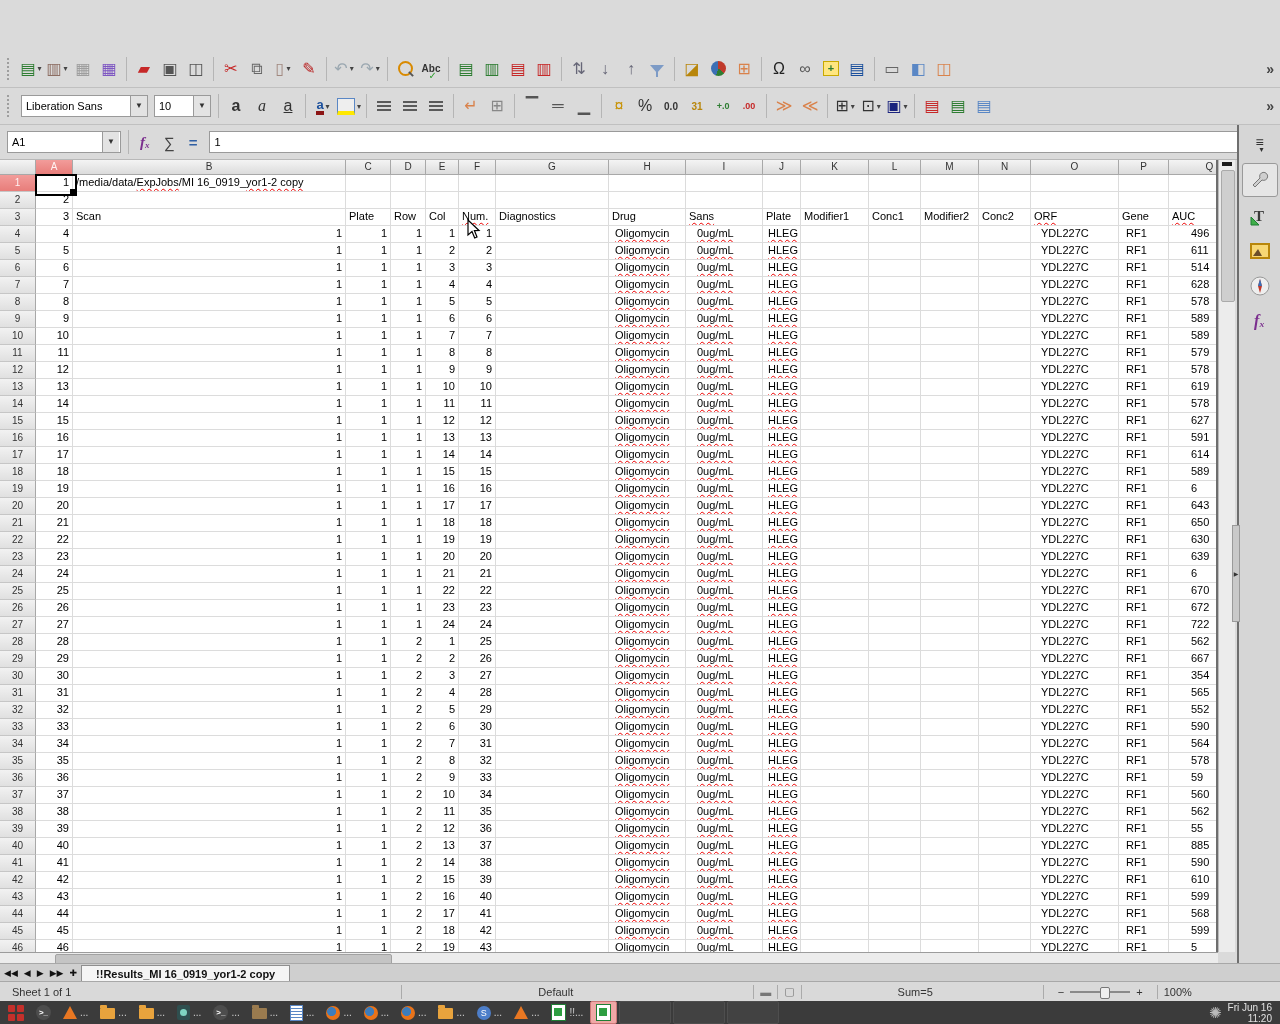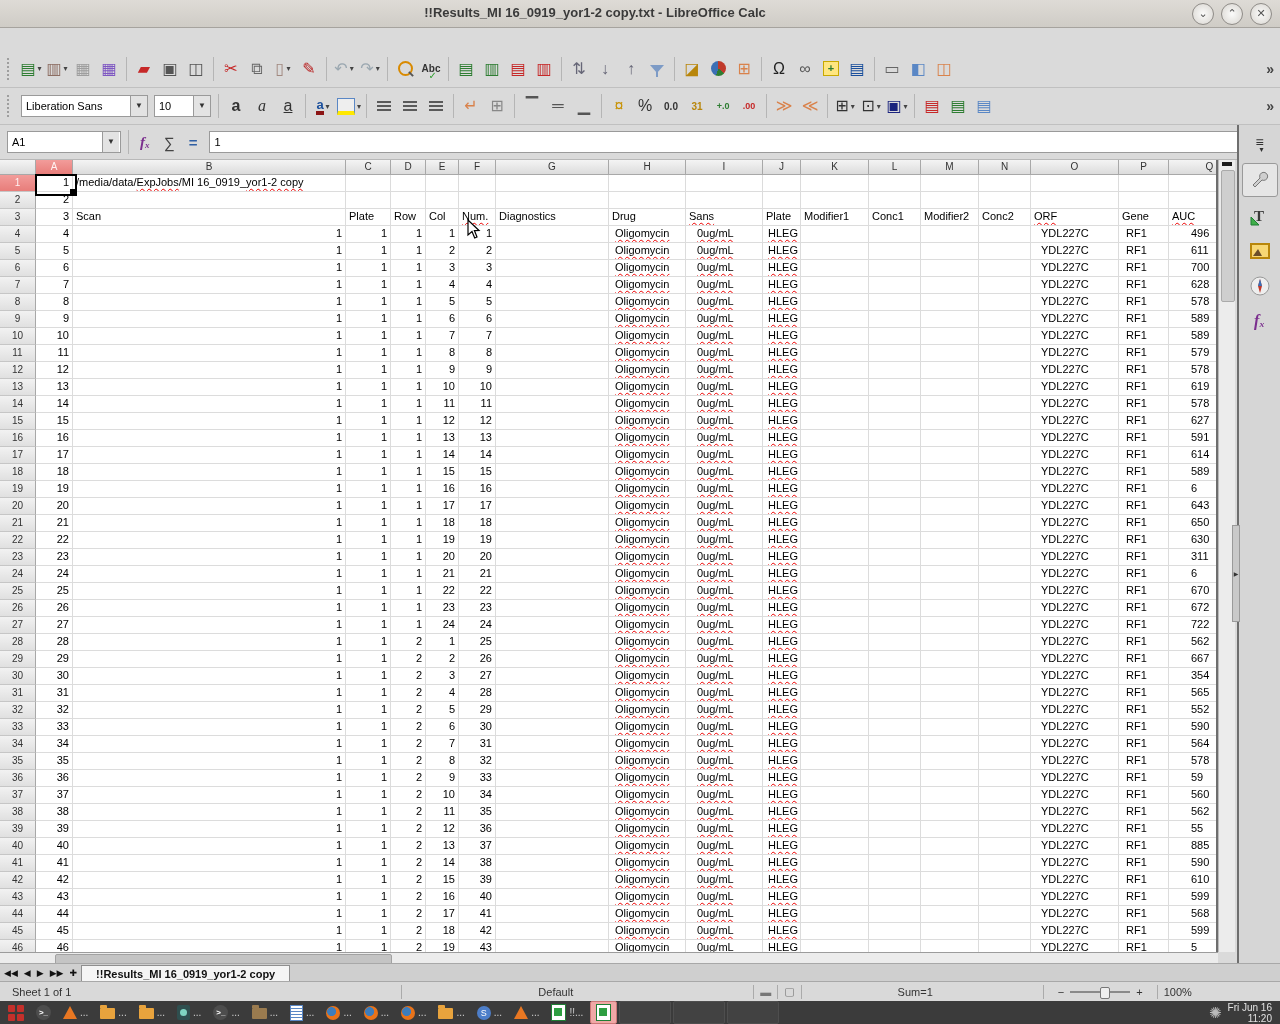--- a/index.html
+++ b/index.html
@@ -166,28 +166,20 @@
     font-size:10px;text-align:right;line-height:11px;padding-right:6px;}
   .tk-swirl{font-size:15px;color:#bbb;}
 
   .cursor{position:absolute;z-index:50;pointer-events:none;}
 </style>
 </head>
 <body>
 
 <div class="app">
 
-  <div class="titlebar">
-    <div class="title-text">!!Results_MI 16_0919_yor1-2 copy.txt - LibreOffice Calc</div>
-    <div class="win-btns">
-      <div class="win-btn">⌄</div>
-      <div class="win-btn">⌃</div>
-      <div class="win-btn">✕</div>
-    </div>
-  </div>
 
 
   <div class="toolbar toolbar1" id="toolbar1">
       <div class="grip"></div>
       <div class="tb-btn">
         <span class="g" style="color: rgb(46, 125, 50);">▤</span>
         <span class="tb-dd">▾</span>
       </div>
       <div class="tb-btn">
         <span class="g" style="color: rgb(141, 110, 99);">▥</span>
@@ -555,21 +547,21 @@
         <div class="g-cell" style="width: 113px;"></div>
         <div class="g-cell sq" style="width: 77px; padding-left: 6px;">Oligomycin</div>
         <div class="g-cell sq" style="width: 77px; padding-left: 11px;">0ug/mL</div>
         <div class="g-cell sq" style="width: 38px; padding-left: 5px;">HLEG</div>
         <div class="g-cell" style="width: 68px;"></div>
         <div class="g-cell" style="width: 52px;"></div>
         <div class="g-cell" style="width: 58px;"></div>
         <div class="g-cell" style="width: 52px;"></div>
         <div class="g-cell" style="width: 88px; padding-left: 10px;">YDL227C</div>
         <div class="g-cell" style="width: 50px; padding-left: 7px;">RF1</div>
-        <div class="g-cell" style="width: 82px; padding-left: 22px;">700</div>
+        <div class="g-cell" style="width: 82px; padding-left: 22px;">514</div>
       </div>
       <div class="g-row">
         <div class="g-rh">7</div>
         <div class="g-cell num" style="width: 37px;">7</div>
         <div class="g-cell num" style="width: 273px;">1</div>
         <div class="g-cell num" style="width: 45px;">1</div>
         <div class="g-cell num" style="width: 35px;">1</div>
         <div class="g-cell num" style="width: 33px;">4</div>
         <div class="g-cell num" style="width: 37px;">4</div>
         <div class="g-cell" style="width: 113px;"></div>
@@ -895,21 +887,21 @@
         <div class="g-cell" style="width: 113px;"></div>
         <div class="g-cell sq" style="width: 77px; padding-left: 6px;">Oligomycin</div>
         <div class="g-cell sq" style="width: 77px; padding-left: 11px;">0ug/mL</div>
         <div class="g-cell sq" style="width: 38px; padding-left: 5px;">HLEG</div>
         <div class="g-cell" style="width: 68px;"></div>
         <div class="g-cell" style="width: 52px;"></div>
         <div class="g-cell" style="width: 58px;"></div>
         <div class="g-cell" style="width: 52px;"></div>
         <div class="g-cell" style="width: 88px; padding-left: 10px;">YDL227C</div>
         <div class="g-cell" style="width: 50px; padding-left: 7px;">RF1</div>
-        <div class="g-cell" style="width: 82px; padding-left: 22px;">311</div>
+        <div class="g-cell" style="width: 82px; padding-left: 22px;">639</div>
       </div>
       <div class="g-row">
         <div class="g-rh">24</div>
         <div class="g-cell num" style="width: 37px;">24</div>
         <div class="g-cell num" style="width: 273px;">1</div>
         <div class="g-cell num" style="width: 45px;">1</div>
         <div class="g-cell num" style="width: 35px;">1</div>
         <div class="g-cell num" style="width: 33px;">21</div>
         <div class="g-cell num" style="width: 37px;">21</div>
         <div class="g-cell" style="width: 113px;"></div>
@@ -1426,21 +1418,21 @@
 
   <div class="statusbar">
     <span class="st-cell" style="margin-left:12px;">Sheet 1 of 1</span>
     <span class="st-sep" style="margin-left:330px;"></span>
     <span class="st-cell" style="margin-left:130px;">Default</span>
     <span class="st-sep" style="margin-left:180px;"></span>
     <span style="color:#777;">▬</span>
     <span class="st-sep"></span>
     <span style="color:#777;">▢</span>
     <span class="st-sep"></span>
-    <span class="st-cell" style="margin-left:90px;">Sum=1</span>
+    <span class="st-cell" style="margin-left:90px;">Sum=5</span>
     <span class="st-sep" style="margin-left:110px;"></span>
     <div class="zoom-slider">
       <span>−</span>
       <div class="zoom-track">
           <div class="zoom-thumb"></div>
         </div>
       <span>+</span>
     </div>
     <span class="st-sep"></span>
     <span class="st-cell">100%</span>

